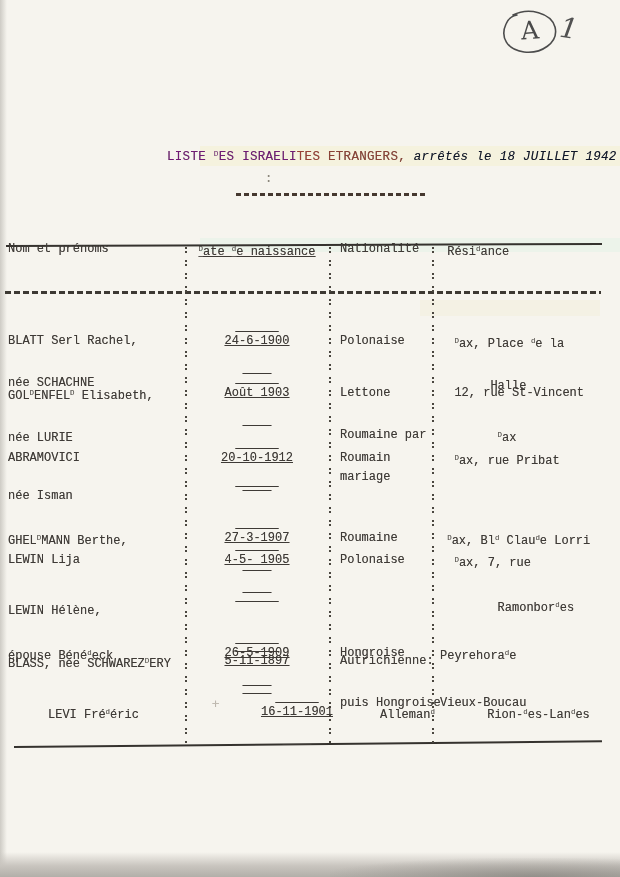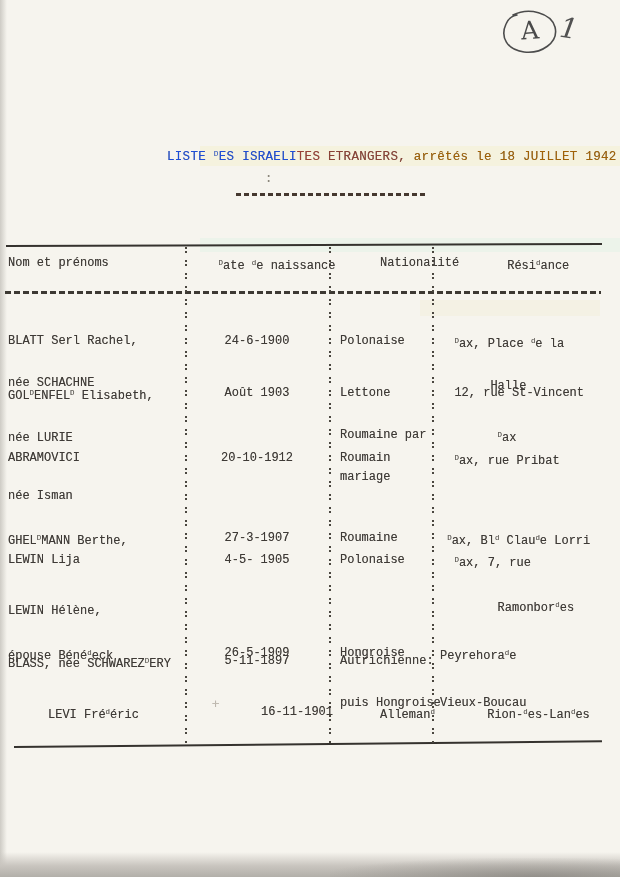--- a/index.html
+++ b/index.html
@@ -47,44 +47,44 @@
   .vsep{position:absolute;top:247px;height:497px;width:2px;
         background:repeating-linear-gradient(to bottom,
           #4a463f 0 2px,transparent 2px 4px,#4a463f 4px 6px,transparent 6px 13px);}
   .vsep-1{left:185px;} .vsep-2{left:329px;} .vsep-3{left:432px;}
 
   .trow{position:absolute;left:6px;width:596px;display:grid;
         grid-template-columns:179px 144px 103px 170px;}
   .cell{overflow:visible;}
   .cell .ln{display:block;min-height:14px;}
   .c-name{padding-left:2px;}
-  .c-dob{text-align:center;}
+  .c-dob{text-align:center;text-decoration:underline;}
   .c-nat{padding-left:11px;}
   .c-res{padding-left:8px;}
-  .hdr{top:256px;gap:20px;}
+  .hdr{top:242px;}
   .r0{top:306px;} .r1{top:358px;} .r2{top:423px;} .r3{top:461px;}
   .r4{top:525px;} .r5{top:576px;} .r6{top:626px;} .r7{top:677px;margin-left:40px;}
 </style>
 </head>
 <body>
 
 <div class="page">
 
   <div class="edge-left"></div>
   <div class="tint tint-1"></div>
   <div class="tint tint-2"></div>
   <div class="tint tint-3"></div>
 
   <svg class="hw-circle" width="66" height="52">
     <path d="M16,9 C32,1 54,7 58,21 C62,37 44,48 27,46 C10,44 3,31 9,18 C11,13 15,10 20,9" fill="none" stroke="#4c4c4c" stroke-width="1.6" stroke-linecap="round"></path>
   </svg>
   <span class="hw-a">A</span>
   <span class="hw-one">1</span>
 
-  <div class="tw title"><span style="color: #1d4ed8;">LISTE <sup class="def">D</sup>ES ISRAELI</span><span style="color: rgb(154, 64, 54); margin-top: 40px;">TES</span><span style="color: rgb(138, 66, 54);"> ETRANGERS,</span><span style="color: #a16207;"> arrêtés le 18 JUILLET 1942</span></div>
+  <div class="tw title"><span style="color: #701a75;">LISTE <sup class="def">D</sup>ES ISRAELI</span><span style="color: rgb(154, 64, 54); margin-top: 40px;">TES</span><span style="color: rgb(138, 66, 54);"> ETRANGERS,</span><span style="color: #0f172a; font-style: italic;"> arrêtés le 18 JUILLET 1942</span></div>
   <span class="tw mark-colon">:</span>
   <div class="title-rule"></div>
 
   <div class="rule-top"></div>
   <div class="rule-header"></div>
   <div class="rule-bottom"></div>
   <div class="vsep vsep-1"></div>
   <div class="vsep vsep-2"></div>
   <div class="vsep vsep-3"></div>
   <span class="tw mark-plus">+</span>

